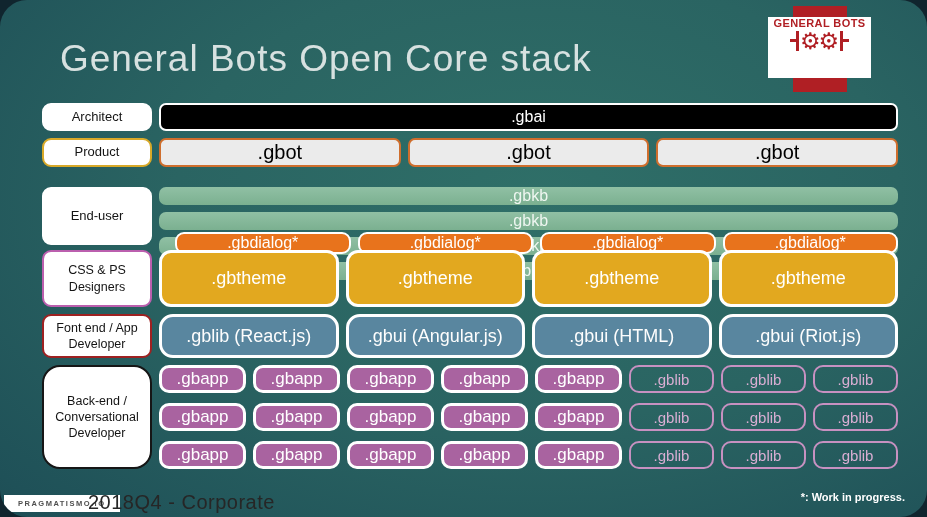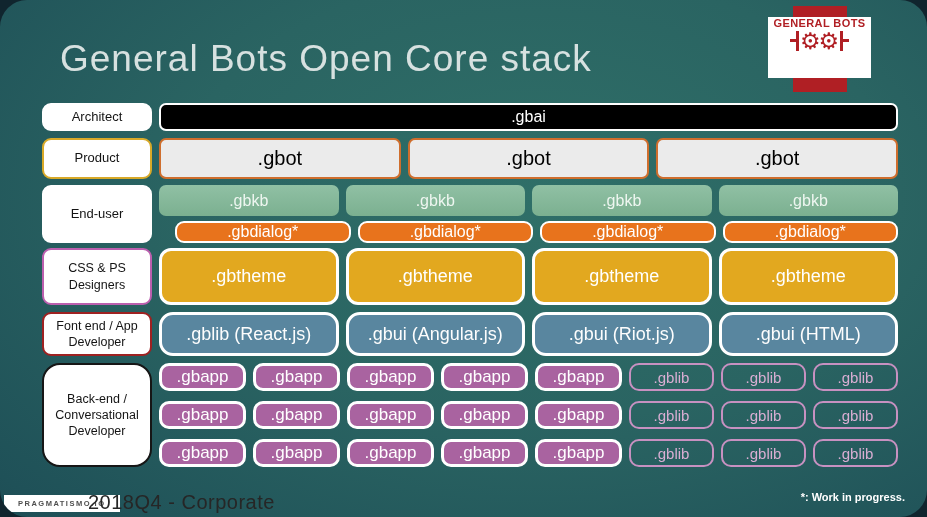--- a/index.html
+++ b/index.html
@@ -41,27 +41,27 @@
   .lbl-designers { border-color:#bb5fae; font-size:12.5px; }
   .lbl-frontend  { border-color:#9e2121; border-width:2.5px; font-size:12.5px; }
   .lbl-backend   { border-color:#161616; border-width:2.5px; border-radius:18px; font-size:12.5px; }
   .rcontent { flex:1; display:flex; gap:7px; }
   .rcol { flex:1; display:flex; flex-direction:column; }
   .box {
     flex:1; box-sizing:border-box; border-radius:7px;
     display:flex; align-items:center; justify-content:center; white-space:nowrap;
   }
   .r-architect { height:28px; margin-bottom:7px; }
-  .r-product   { height:41px; margin-bottom:6px; }
+  .r-product   { height:29px; margin-bottom:20px; }
   .r-enduser   { height:58px; margin-bottom:5px; }
   .r-designers { height:57px; margin-bottom:7px; }
   .r-frontend  { height:44px; margin-bottom:7px; }
   .r-backend   { height:104px; }
   .subrow { display:flex; gap:7px; }
-  .kb-row  { height:40px; margin-bottom:5px; }
+  .kb-row  { height:40px; margin-bottom:5px;flex-direction:column; }
   .dlg-row { height:28px;padding-left:16px; }
   .brow { height:28px; }
   .bgap { margin-bottom:10px; }
 
   .gbai     { background:#000; border:2px solid #fff; color:#fff; font-size:16px; }
   .gbot     { background:#ebebeb; border:2px solid #cf6e2d; color:#000; font-size:20px; }
   .gbkb     { background:linear-gradient(180deg,#90c0a4,#7bb090); color:#eef6f0; font-size:16px; }
   .gbdialog { background:#e8731c; border:2px solid #fff; color:#fff; font-size:16px; border-radius:9px; }
   .gbtheme  { background:#e2a81f; border:3px solid #fff; color:#fff; font-size:18px; border-radius:12px; }
   .gbui     { background:#59869f; border:3px solid #fff; color:#fdfdfd; font-size:18px; border-radius:14px; }
@@ -138,22 +138,22 @@
         <div class="box gbtheme">.gbtheme</div>
         <div class="box gbtheme">.gbtheme</div>
       </div>
     </div>
 
     <div class="row r-frontend">
       <div class="rlabel lbl-frontend">Font end / App Developer</div>
       <div class="rcontent">
         <div class="box gbui">.gblib (React.js)</div>
         <div class="box gbui">.gbui (Angular.js)</div>
+        <div class="box gbui">.gbui (HTML)</div>
         <div class="box gbui">.gbui (Riot.js)</div>
-        <div class="box gbui">.gbui (HTML)</div>
       </div>
     </div>
 
     <div class="row r-backend">
       <div class="rlabel lbl-backend">Back-end / Conversational Developer</div>
       <div class="rcol">
         <div class="subrow brow bgap">
           <div class="box gbapp">.gbapp</div>
           <div class="box gbapp">.gbapp</div>
           <div class="box gbapp">.gbapp</div>

